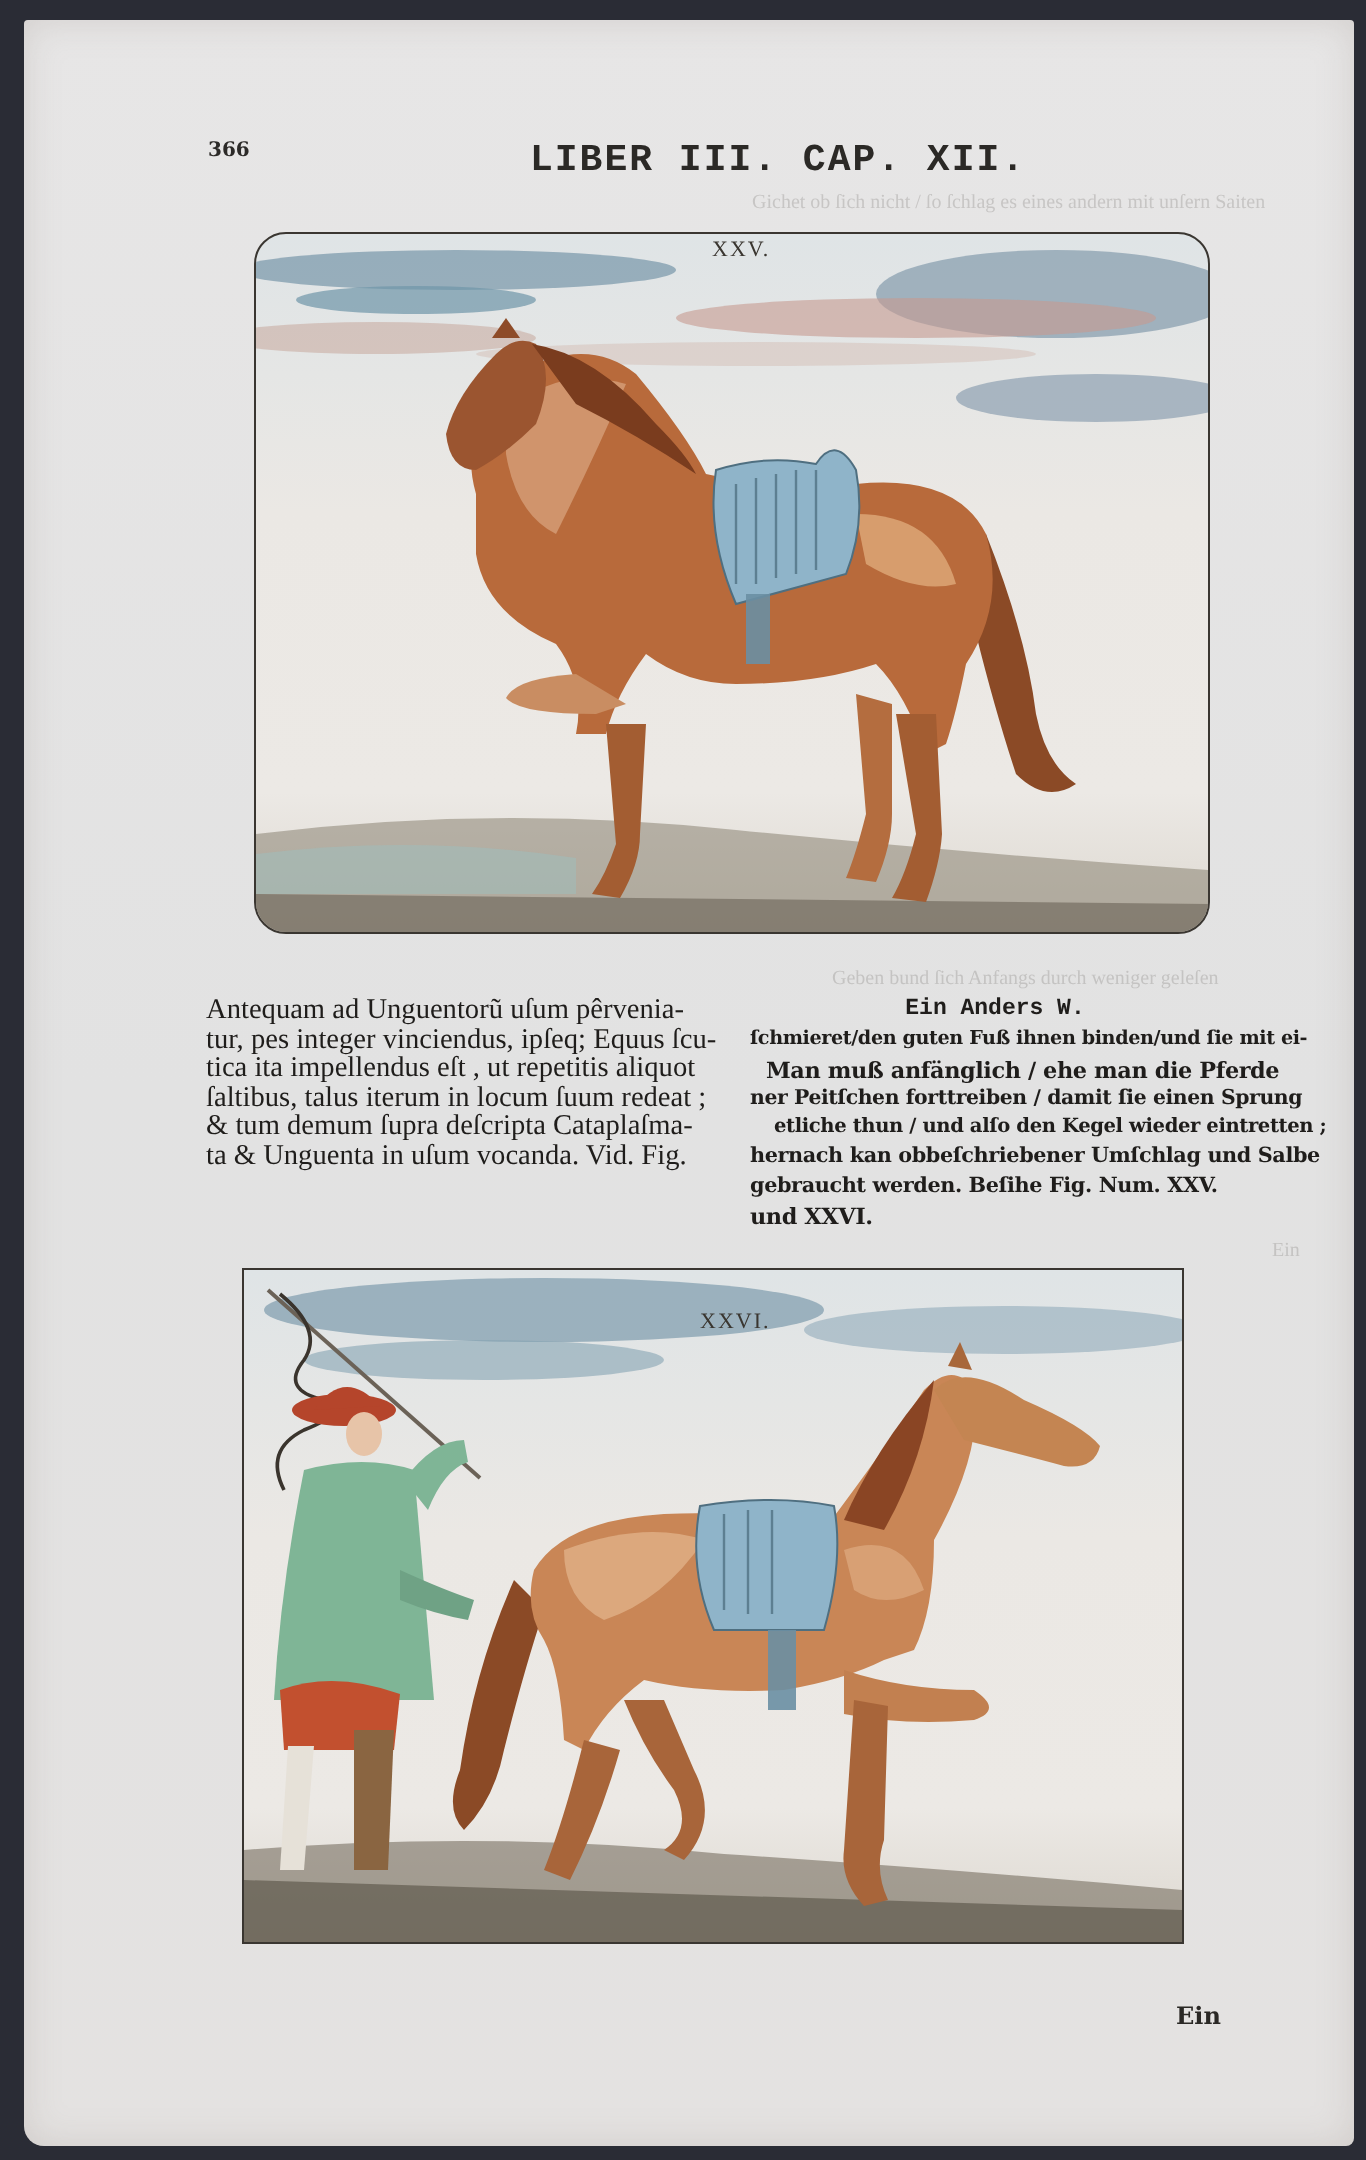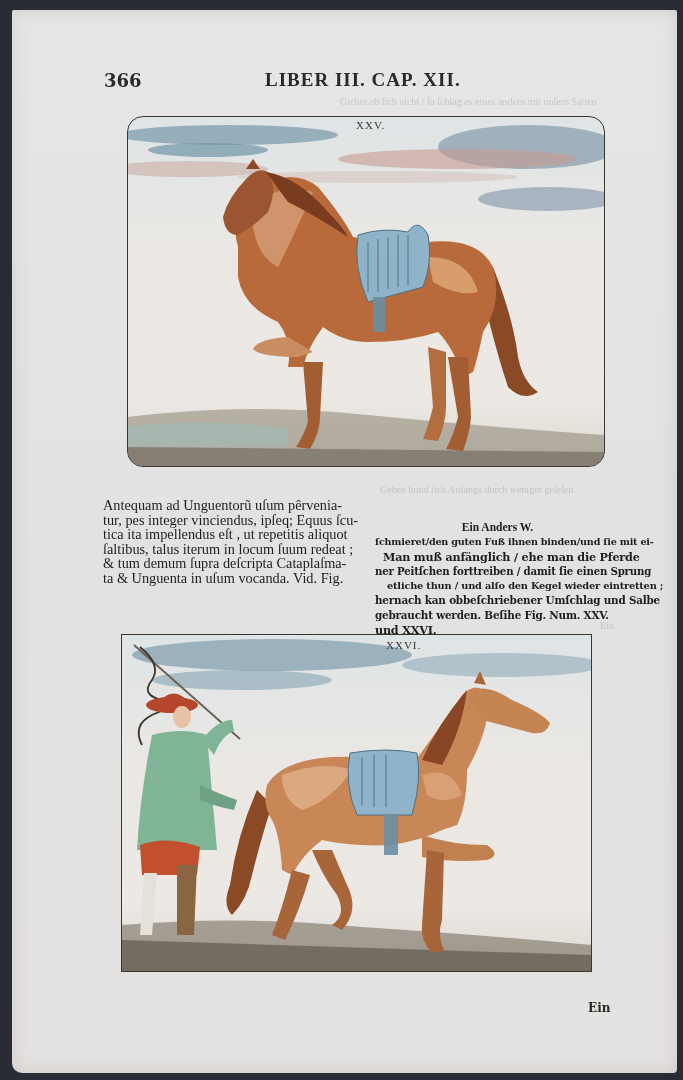--- a/index.html
+++ b/index.html
@@ -1,29 +1,29 @@
 <!DOCTYPE html>
 <html><head>
 <meta charset="utf-8">
 <style>
   html,body{margin:0;padding:0;}
   body{width:683px;height:1080px;background:#2a2c35;position:relative;overflow:hidden;font-family:"DejaVu Serif",serif;}
   .paper{position:absolute;left:12px;top:10px;width:665px;height:1063px;background:linear-gradient(180deg,#e7e6e6 0%,#e2e2e2 50%,#e4e2e1 100%);border-radius:2px 2px 4px 10px;box-shadow:inset 0 0 18px rgba(150,140,130,0.25);}
   .header{position:absolute;top:70px;left:0;width:683px;height:24px;}
-  .page-num{position:absolute;left:104px;top:0;font-family:"DejaVu Serif",serif;font-size:18px;font-weight:bold;color:#2c2a28;}
-  .running-head{position:absolute;left:265px;top:-1px;font-family:Liberation Serif, serif;font-size:19px;font-weight:bold;letter-spacing:1px;color:#2b2926;}
-  .ghost{position:absolute;font-family:"Liberation Serif",serif;font-size:10px;color:rgba(120,115,110,0.28);white-space:nowrap;}
+  .page-num{position:absolute;left:104px;top:0;font-family:"DejaVu Serif",serif;font-size:10px;font-weight:bold;color:#2c2a28;}
+  .running-head{position:absolute;left:265px;top:-1px;font-family:Liberation Mono, monospace;font-size:19px;font-weight:bold;letter-spacing:1px;color:#2b2926;}
+  .ghost{position:absolute;font-family:"Liberation Serif",serif;font-size:10px;color:rgba(120,115,110,0.28);white-space:nowrap;margin-left:36px;}
   .plate{position:absolute;border:1.5px solid #3a3631;overflow:hidden;background:linear-gradient(180deg,#dfe4e6 0%,#ebe8e4 40%,#ece9e5 80%,#dcd7cf 100%);}
   .plate-num{position:absolute;font-family:"Liberation Serif",serif;font-size:11px;color:#3a3630;letter-spacing:1px;}
   .plate svg{position:absolute;left:0;top:0;}
   .col{position:absolute;font-family:"Liberation Serif",serif;color:#1f1d1b;}
   .col-title{text-align:center;font-style:italic;font-size:14px;font-weight:bold;margin-bottom:2px;}
   .col-line{font-size:14.3px;line-height:14.6px;white-space:nowrap;text-align:justify;}
   .col-right .col-line{font-family:"DejaVu Serif",serif;font-size:11.2px;letter-spacing:-0.2px;font-weight:bold;}
-  .col-right .col-title{font-family:Liberation Serif, serif;font-size:11.5px;font-style:normal;margin-top:23px;}
+  .col-right .col-title{font-family:Liberation Mono, monospace;font-size:11.5px;font-style:normal;}
   .catchword{position:absolute;left:588px;top:1001px;font-family:"DejaVu Serif",serif;font-weight:bold;font-size:12px;color:#2a2825;}
 </style>
 </head>
 <body>
 
 <div class="paper"></div>
 
 <div class="ghost" style="left:340px;top:96px;">Gichet ob ſich nicht / ſo ſchlag es eines andern mit unſern Saiten</div>
 <div class="ghost" style="left:380px;top:484px;">Geben bund ſich Anfangs durch weniger geleſen</div>
 <div class="ghost" style="left:600px;top:620px;">Ein</div>
@@ -129,16 +129,16 @@
     <path d="M228 118 Q265 112 295 118 Q300 145 290 180 L235 180 Q222 150 228 118 Z" fill="#8fb4c9" stroke="#4f6f80" stroke-width="1"></path>
     <path d="M240 122 L240 170 M252 120 L252 172 M264 120 L264 172" stroke="#5d7f91" stroke-width="1.2"></path>
     <rect x="262" y="180" width="14" height="40" fill="#6a8fa3" opacity="0.9"></rect>
 
     <path d="M300 200 Q330 210 365 210 Q380 220 365 225 Q330 228 300 222 Z" fill="#c28050"></path>
 
     <path d="M170 235 Q160 275 150 300 L163 305 Q178 275 188 240 Z" fill="#a8653a"></path>
     <path d="M190 215 Q200 240 215 260 Q225 280 210 290 L220 295 Q238 275 225 250 L210 215 Z" fill="#a8653a"></path>
     <path d="M305 215 L300 290 Q298 305 310 318 L322 315 Q315 300 320 285 L322 218 Z" fill="#a8653a"></path>
   </svg>
-  <span class="plate-num" style="left:228px;top:4px;margin-left:36px;">XXVI.</span>
+  <span class="plate-num" style="left:228px;top:20px;">XXVI.</span>
 </div>
 
 <div class="catchword">Ein</div>
 
 </body></html>

